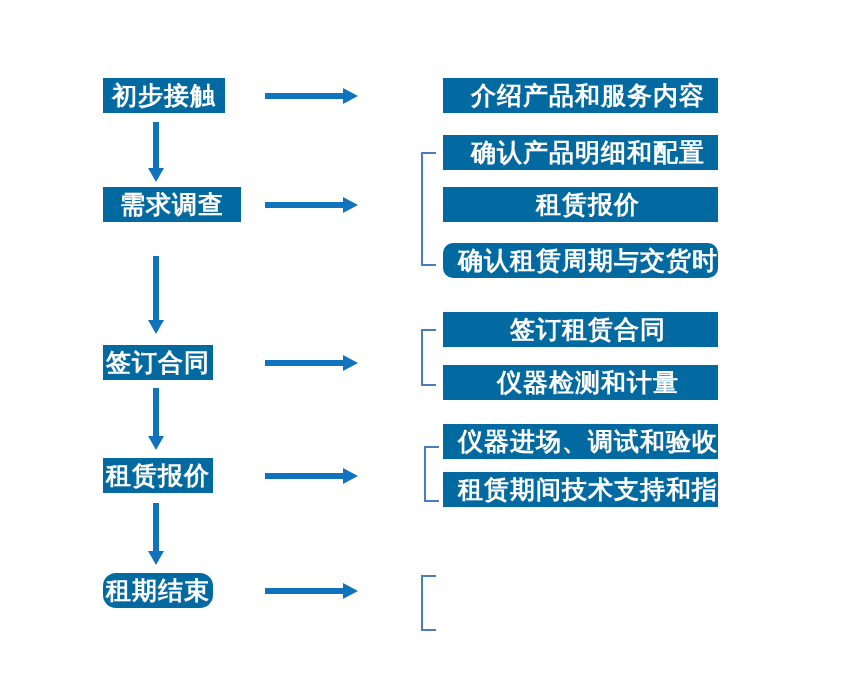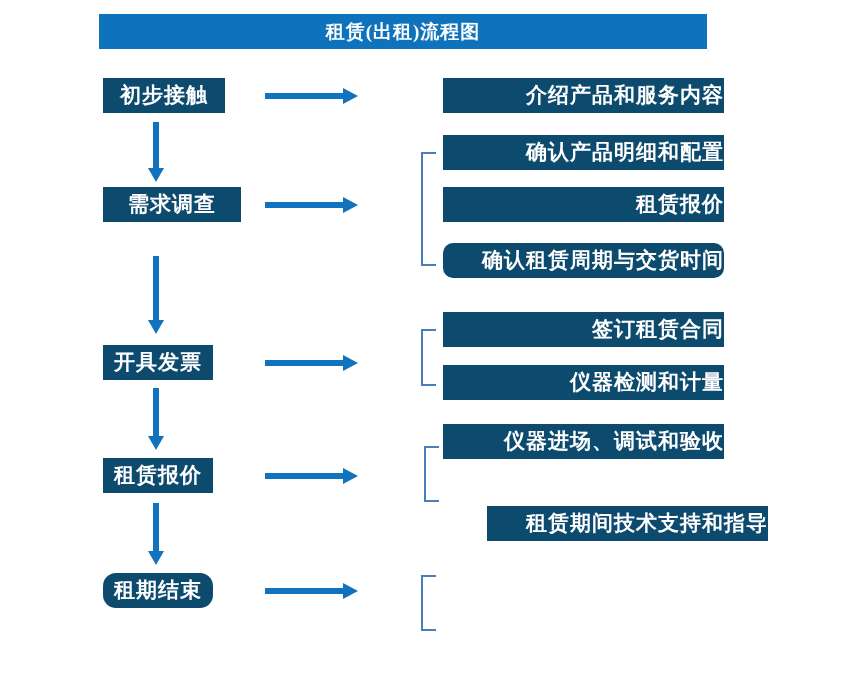--- a/index.html
+++ b/index.html
@@ -12,27 +12,27 @@
   }
   .title-bar{
     position:absolute;left:99px;top:14px;width:608px;height:35px;
     background:#0E72BC;color:#ffffff;
     font-size:19px;font-weight:bold;
     text-align:center;line-height:35px;
     letter-spacing:1px;
   }
   .box{
     position:absolute;height:35px;
-    background:#0c4a6e;color:#ffffff;
-    font-size:21px;font-weight:bold;line-height:35px;
+    background:#0369a1;color:#ffffff;
+    font-size:25px;font-weight:bold;line-height:35px;
     letter-spacing:1px;
     white-space:nowrap;
   }
   .box.left-step{text-align:center;}
-  .box.right-out{width:260px;padding-left:21px;text-align:right;}
+  .box.right-out{width:260px;padding-left:15px;text-align:center;}
   
   .harrow{position:absolute;width:93px;height:16px;}
   .harrow .stem{position:absolute;left:0;top:5px;width:79px;height:6px;background:#1173BE;}
   .harrow .head{position:absolute;right:0;top:0;width:0;height:0;
     border-top:8px solid transparent;border-bottom:8px solid transparent;
     border-left:15px solid #1173BE;}
   
   .varrow{position:absolute;width:16px;}
   .varrow .stem{position:absolute;left:5px;top:0;width:6px;bottom:13px;background:#1173BE;}
   .varrow .head{position:absolute;left:0;bottom:0;width:0;height:0;
@@ -45,21 +45,20 @@
     border-top:2px solid #4A7EBB;
     border-bottom:2px solid #4A7EBB;
   }
   i{display:block;font-style:normal;}
 </style>
 </head>
 <body>
 
 <div class="canvas">
 
-  <div class="title-bar">租赁(出租)流程图</div>
 
   <div class="box left-step" style="left:103px;top:78px;width:122px;">初步接触</div>
   <div class="harrow" style="left:265px;top:88px;">
     <i class="stem"></i>
     <i class="head"></i>
   </div>
   <div class="box right-out" style="left:443px;top:78px;">介绍产品和服务内容</div>
 
   <div class="varrow" style="left:148px;top:122px;height:60px;">
     <i class="stem"></i>
@@ -74,42 +73,42 @@
   <div class="bracket" style="left:421px;top:152px;height:110px;"></div>
   <div class="box right-out" style="left:443px;top:135px;">确认产品明细和配置</div>
   <div class="box right-out" style="left:443px;top:187px;">租赁报价</div>
   <div class="box right-out" style="left:443px;top:243px;border-radius:10px;">确认租赁周期与交货时间</div>
 
   <div class="varrow" style="left:148px;top:256px;height:78px;">
     <i class="stem"></i>
     <i class="head"></i>
   </div>
 
-  <div class="box left-step" style="left:103px;top:345px;width:110px;">开具发票</div>
+  <div class="box left-step" style="left:103px;top:345px;width:110px;">签订合同</div>
   <div class="harrow" style="left:265px;top:355px;">
     <i class="stem"></i>
     <i class="head"></i>
   </div>
   <div class="bracket" style="left:421px;top:329px;height:53px;"></div>
   <div class="box right-out" style="left:443px;top:312px;">签订租赁合同</div>
   <div class="box right-out" style="left:443px;top:365px;">仪器检测和计量</div>
 
   <div class="varrow" style="left:148px;top:388px;height:62px;">
     <i class="stem"></i>
     <i class="head"></i>
   </div>
 
   <div class="box left-step" style="left:103px;top:458px;width:110px;">租赁报价</div>
   <div class="harrow" style="left:265px;top:468px;">
     <i class="stem"></i>
     <i class="head"></i>
   </div>
   <div class="bracket" style="left:424px;top:446px;height:52px;"></div>
   <div class="box right-out" style="left:443px;top:424px;">仪器进场、调试和验收</div>
-  <div class="box right-out" style="left:443px;top:506px;margin-left:44px;">租赁期间技术支持和指导</div>
+  <div class="box right-out" style="left:443px;top:472px;">租赁期间技术支持和指导</div>
 
   <div class="varrow" style="left:148px;top:503px;height:62px;">
     <i class="stem"></i>
     <i class="head"></i>
   </div>
 
   <div class="box left-step" style="left:103px;top:573px;width:110px;border-radius:13px;">租期结束</div>
   <div class="harrow" style="left:265px;top:583px;">
     <i class="stem"></i>
     <i class="head"></i>

